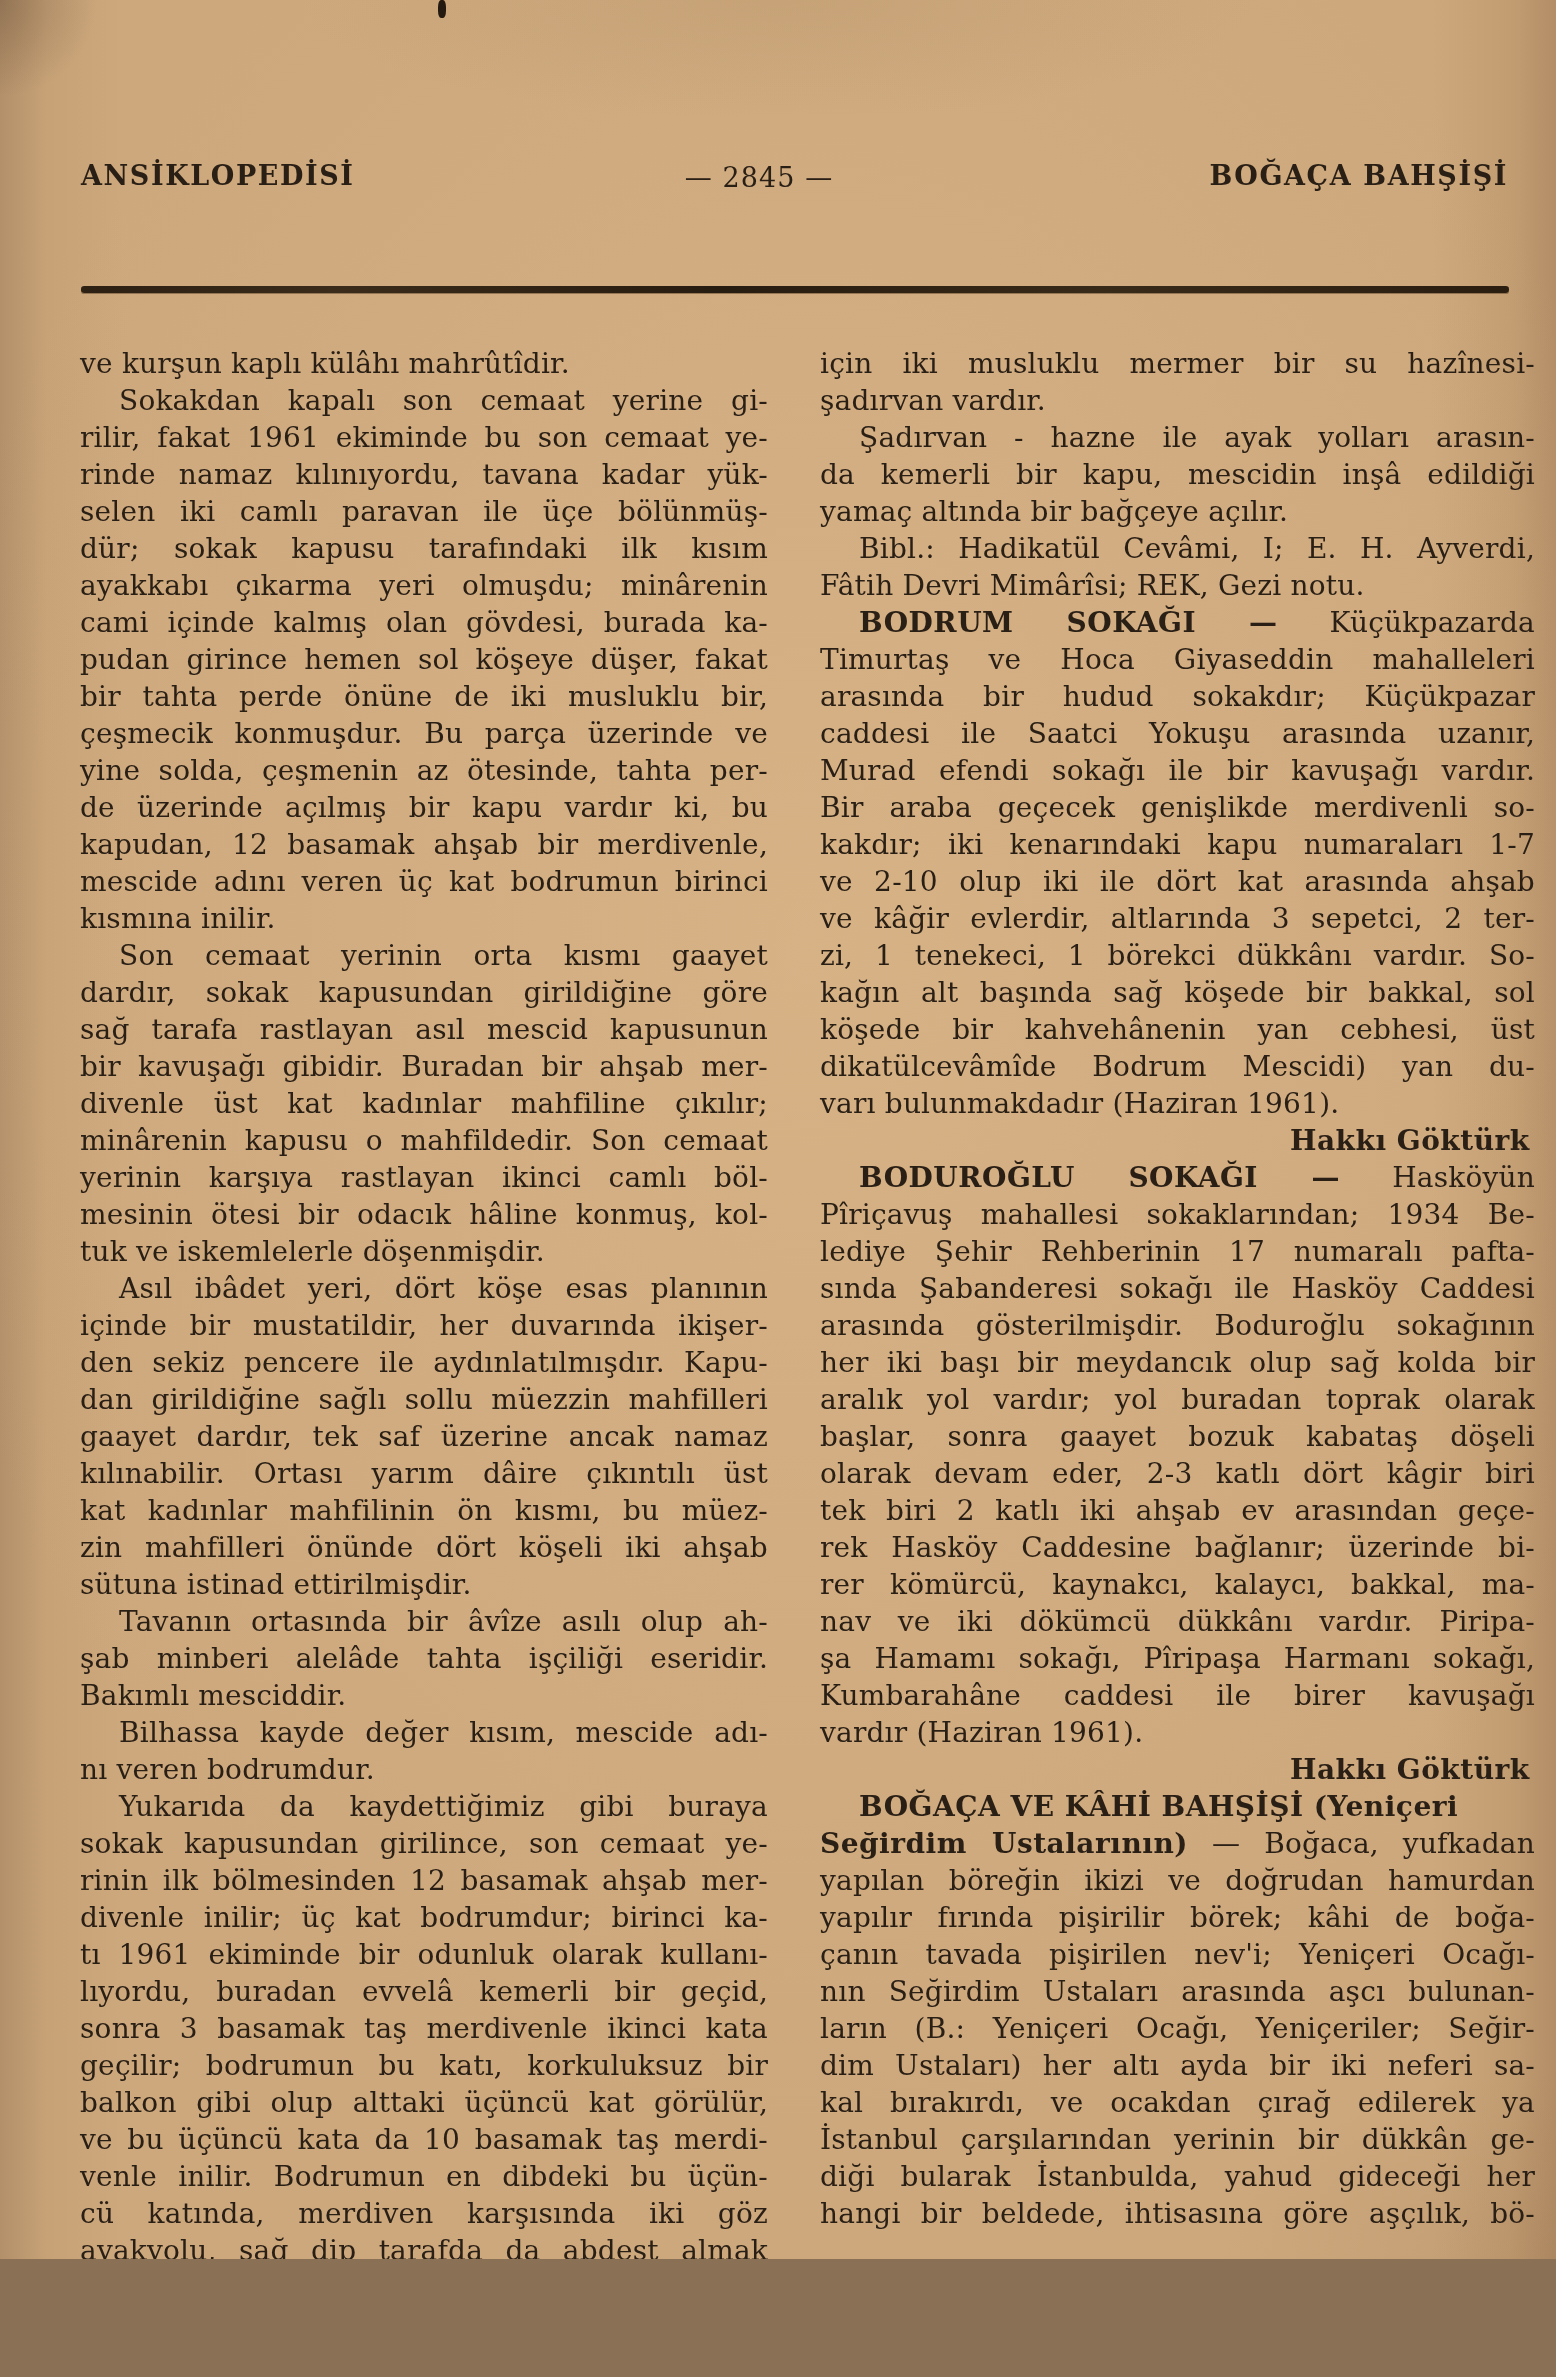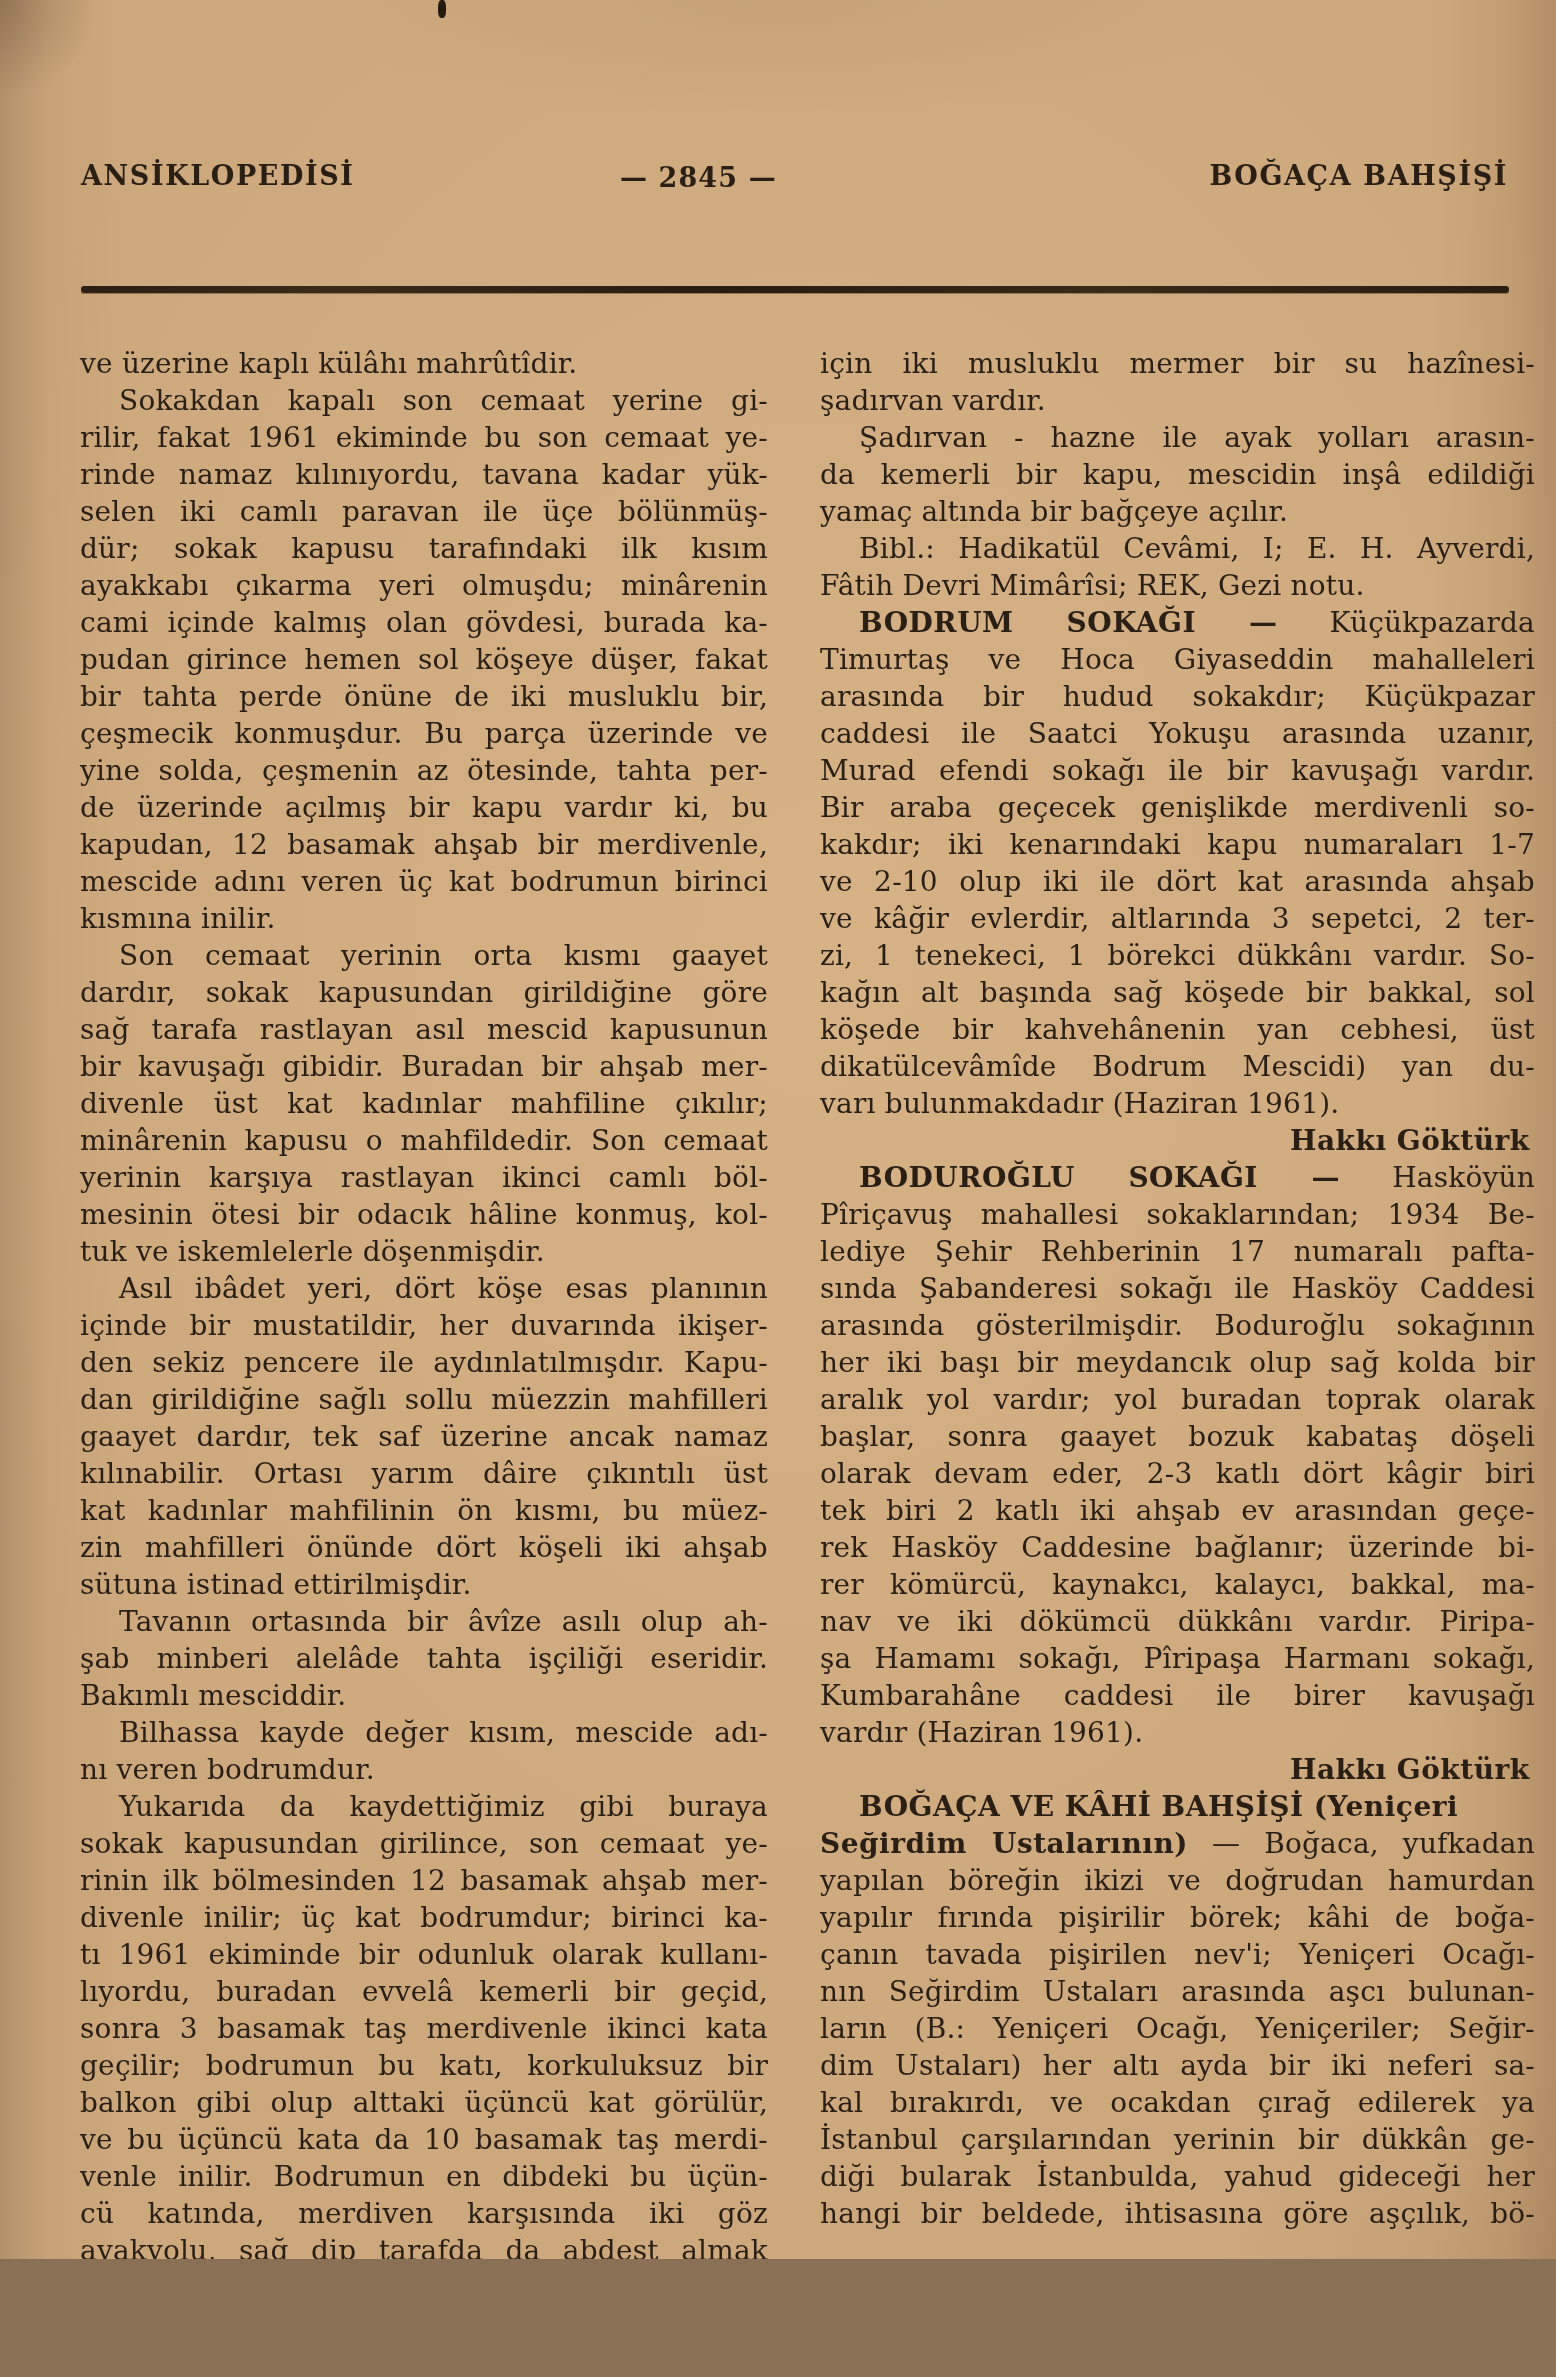--- a/index.html
+++ b/index.html
@@ -27,21 +27,21 @@
   }
   .speck { position: absolute; background: #241a10; border-radius: 50%; }
 
   .header-row { position: absolute; top: 160px; left: 0; right: 0; height: 34px; }
   .header-left {
     position: absolute; left: 81px; top: 0;
     font-size: 27px; font-weight: 700; letter-spacing: 1.6px;
   }
   .header-center {
     position: absolute; left: 620px; width: 278px; top: 2.1px;
-    font-size: 27px; font-weight: 700; letter-spacing: 1.1px;
+    text-align: center; font-size: 27px; font-weight: 400; letter-spacing: 1.1px;
   }
   .header-right {
     position: absolute; right: 48px; top: 0;
     font-size: 27px; font-weight: 700; letter-spacing: 1.6px;
   }
   .rule {
     position: absolute; top: 286px; left: 81px; right: 47px; height: 7px;
     background: linear-gradient(90deg, #2c2013 0%, #3a2b1a 18%, #271c10 45%, #382a19 72%, #2a1e11 100%);
     border-radius: 3.2px;
     box-shadow: 0 1.1px 0 rgba(90,66,40,0.5);
@@ -79,21 +79,21 @@
 
   <div class="header-row">
     <div class="header-left">ANSİKLOPEDİSİ</div>
     <div class="header-center">— 2845 —</div>
     <div class="header-right">BOĞAÇA BAHŞİŞİ</div>
   </div>
 
   <div class="rule"></div>
 
   <div class="column left">
-      <div class="line end">ve üzerine kaplı külâhı mahrûtîdir.</div>
+      <div class="line end">ve kurşun kaplı külâhı mahrûtîdir.</div>
       <div class="line ind">Sokakdan kapalı son cemaat yerine gi-</div>
       <div class="line">rilir, fakat 1961 ekiminde bu son cemaat ye-</div>
       <div class="line">rinde namaz kılınıyordu, tavana kadar yük-</div>
       <div class="line">selen iki camlı paravan ile üçe bölünmüş-</div>
       <div class="line">dür; sokak kapusu tarafındaki ilk kısım</div>
       <div class="line">ayakkabı çıkarma yeri olmuşdu; minârenin</div>
       <div class="line">cami içinde kalmış olan gövdesi, burada ka-</div>
       <div class="line">pudan girince hemen sol köşeye düşer, fakat</div>
       <div class="line">bir tahta perde önüne de iki musluklu bir,</div>
       <div class="line">çeşmecik konmuşdur. Bu parça üzerinde ve</div>

